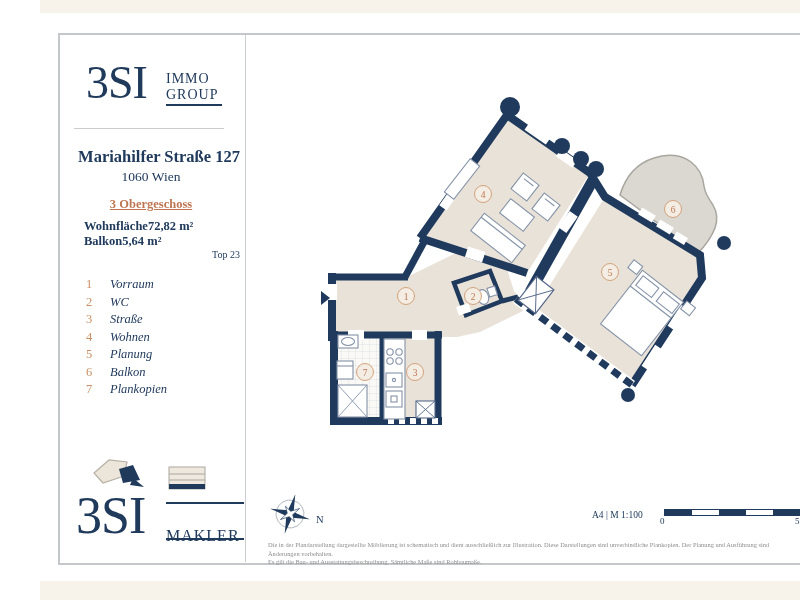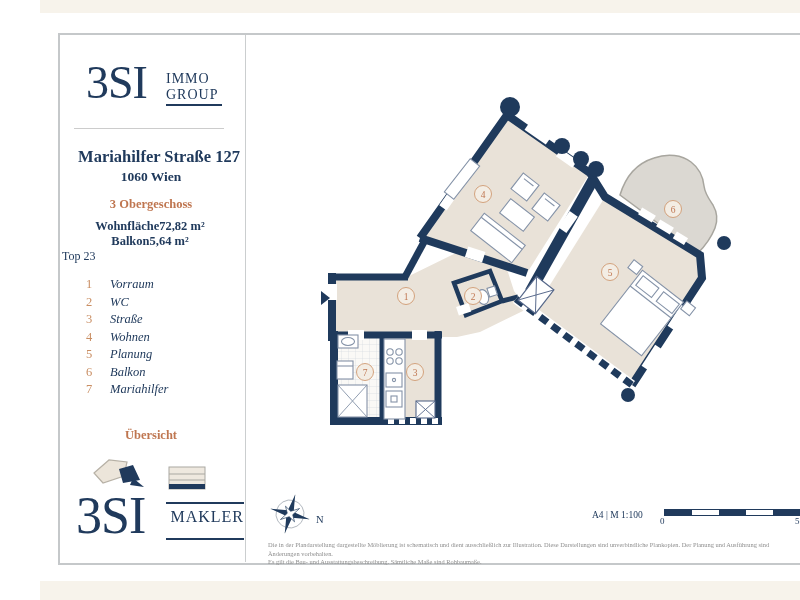--- a/index.html
+++ b/index.html
@@ -10,32 +10,32 @@
   .strip.bottom{top:581px;height:19px;}
   .frame{position:absolute;left:18px;top:33px;width:758px;height:528px;border:2px solid #c5c8ca;background:#ffffff;}
   .vdivider{position:absolute;left:205px;top:35px;width:1px;height:527px;background:#cbcecf;}
   .abs{position:absolute;}
   
   .brandtop-name{left:46px;top:56px;font-size:46px;color:#203a5c;letter-spacing:-1px;}
   .brandtop-tag{left:126px;top:71px;font-size:14px;line-height:15.5px;color:#203a5c;letter-spacing:1px;}
   .brandtop-underline{left:126px;top:104px;width:56px;height:2px;background:#203a5c;}
   .sidebar-hr{left:34px;top:128px;width:150px;height:1px;background:#cccccc;}
   .addr1{left:22px;top:147px;width:178px;text-align:right;font-size:16.5px;font-weight:bold;color:#203a5c;}
-  .addr2{left:22px;top:169px;width:178px;text-align:center;font-size:13.5px;font-weight:bold;color:#203a5c;}
-  .floorlbl{left:22px;top:197px;width:178px;text-align:center;font-size:12.5px;font-weight:bold;color:#bf7650;}
+  .addr2{left:22px;top:169px;width:178px;text-align:center;font-size:13.5px;font-weight:normal;color:#203a5c;}
+  .floorlbl{left:22px;top:197px;width:178px;text-align:center;font-size:12.5px;font-weight:bold;color:#bf7650;text-decoration:underline;}
   .areas{left:44px;top:219px;width:132px;font-size:12.5px;font-weight:bold;color:#203a5c;}
-  .arearow{display:flex;justify-content:center;line-height:15px;}
-  .unitlbl{left:22px;top:249px;width:178px;text-align:left;font-size:12px;color:#203a5c;}
+  .arearow{display:flex;justify-content:flex-start;line-height:15px;}
+  .unitlbl{left:22px;top:249px;width:178px;text-align:right;font-size:10px;color:#203a5c;}
   .roomlist{left:46px;top:276px;font-size:12.5px;}
   .roomrow{display:flex;line-height:17.5px;}
   .roomrow .num{width:24px;color:#c98e63;}
   .roomrow .nm{color:#203a5c;font-style:italic;}
   .overviewlbl{left:22px;top:428px;width:178px;text-align:center;font-size:12.5px;font-weight:bold;color:#bf7650;}
   .brandbot-name{left:36px;top:486px;font-size:52px;color:#203a5c;letter-spacing:-1px;}
-  .brandbot-tag{left:126px;top:508px;width:78px;text-align:right;font-size:16px;color:#203a5c;letter-spacing:1px;}
+  .brandbot-tag{left:126px;top:527px;width:78px;text-align:left;font-size:16px;color:#203a5c;letter-spacing:1px;}
   .mline{left:126px;top:502px;width:78px;height:2px;background:#203a5c;}
   .mline2{left:126px;top:538px;width:78px;height:2px;background:#203a5c;}
   
   .scaletext{left:552px;top:510px;font-size:9.5px;color:#203a5c;}
   .scalebar{left:624px;top:509px;width:135px;height:5px;border:1px solid #203a5c;display:flex;}
   .scalebar .seg{flex:1;}
   .scalezero{left:620px;top:516px;font-size:9px;color:#203a5c;}
   .scalefive{left:755px;top:516px;font-size:9px;color:#203a5c;}
   .disclaimer{left:228px;top:541px;width:520px;font-size:6.4px;line-height:8.5px;color:#8f8f8f;}
   svg text{font-family:"Liberation Serif","DejaVu Serif",serif;}
@@ -95,25 +95,24 @@
     <div class="roomrow">
         <span class="num">5</span>
         <span class="nm">Planung</span>
       </div>
     <div class="roomrow">
         <span class="num">6</span>
         <span class="nm">Balkon</span>
       </div>
     <div class="roomrow">
         <span class="num">7</span>
-        <span class="nm">Mariahilfer</span>
-      </div>
-  </div>
-
-  <div class="abs overviewlbl">Übersicht</div>
+        <span class="nm">Plankopien</span>
+      </div>
+  </div>
+
 
   <svg class="abs" style="left:48px;top:456px;" width="58" height="38" viewBox="0 0 58 38">
     <polygon points="6,17 21,4 39,6 36,20 15,27" fill="#ece5da" stroke="#b7b1a6" stroke-width="1.2"></polygon>
     <polygon points="31,13 45,9 52,24 35,27" fill="#203a5c"></polygon>
     <polygon points="45,22 56,31 42,29" fill="#203a5c"></polygon>
   </svg>
   <svg class="abs" style="left:126px;top:464px;" width="42" height="28" viewBox="0 0 42 28">
     <rect x="3" y="3" width="36" height="22" fill="#eee8df" stroke="#a9a8a2" stroke-width="1"></rect>
     <line x1="3" y1="10" x2="39" y2="10" stroke="#a9a8a2" stroke-width="1"></line>
     <line x1="3" y1="16" x2="39" y2="16" stroke="#a9a8a2" stroke-width="1"></line>

